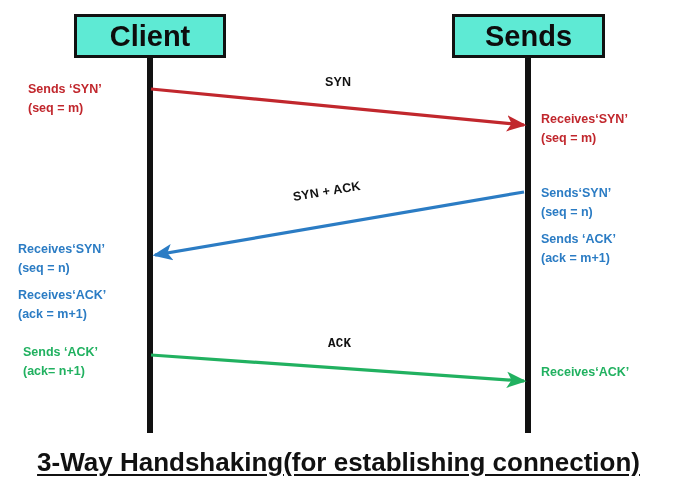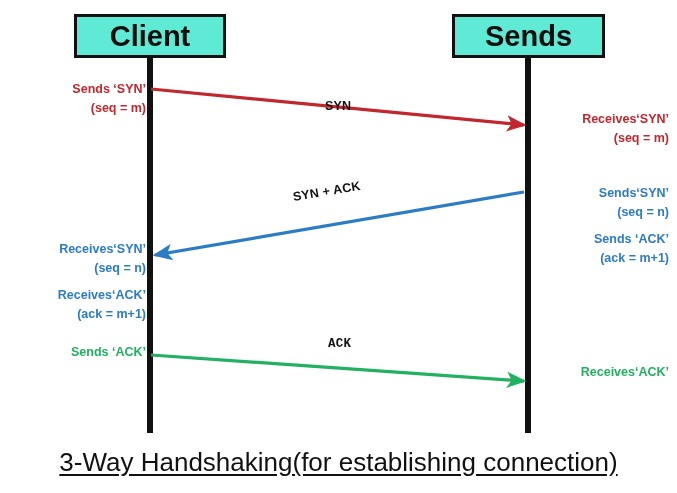--- a/index.html
+++ b/index.html
@@ -54,21 +54,21 @@
   }
 
   
   .ann {
     position: absolute;
     font-size: 12.5px;
     font-weight: bold;
     line-height: 1.48;
     white-space: nowrap;
   }
-  .ann.center { text-align: right; }
+  .ann.center { text-align: left; }
   .ann .l2 { display: block; }
 
   .c-red   { color: #c1272d; }
   .c-blue  { color: #2b7cc4; margin-top: 8px; }
   .c-green { color: #21b160; }
 
   
   .wire-label {
     position: absolute;
     font-size: 12.5px;
@@ -79,21 +79,21 @@
   }
 
   
   #caption {
     position: absolute;
     left: 0;
     top: 447px;
     width: 677px;
     text-align: center;
     font-size: 26px;
-    font-weight: normal;
+    font-weight: bold;
     color: #111111;
     text-decoration: underline;
     text-underline-offset: 3px;
     white-space: nowrap;
   }
 </style>
 </head>
 <body>
 
 <div id="canvas">
@@ -122,21 +122,21 @@
       </marker>
     </defs>
 
     <line x1="151" y1="89" x2="524" y2="125" stroke="#c1272d" stroke-width="3.2" marker-end="url(#head-red)"></line>
 
     <line x1="524" y1="192" x2="155" y2="255" stroke="#2b7cc4" stroke-width="3.2" marker-end="url(#head-blue)"></line>
 
     <line x1="151" y1="355" x2="524" y2="381" stroke="#21b160" stroke-width="3.2" marker-end="url(#head-green)"></line>
   </svg>
 
-  <div class="wire-label" style="left:325px; top:75px;margin-top:24px;">SYN</div>
+  <div class="wire-label" style="left:325px; top:75px;">SYN</div>
 
   <div class="wire-label" style="left:293px; top:190px; transform: rotate(-9.5deg); transform-origin: left center;">SYN + ACK</div>
 
   <div class="wire-label" style="left:328px; top:337px;font-family:Liberation Mono, monospace;">ACK</div>
 
   <div class="ann center c-red" style="left:28px; top:80px; width:118px;">
     <span class="l1">Sends ‘SYN’</span>
     <span class="l2">(seq = m)</span>
   </div>
 
@@ -160,20 +160,21 @@
     <span class="l2">(seq = n)</span>
   </div>
 
   <div class="ann center c-blue" style="left:18px; top:278px; width:128px;">
     <span class="l1">Receives‘ACK’</span>
     <span class="l2">(ack = m+1)</span>
   </div>
 
   <div class="ann center c-green" style="left:23px; top:343px; width:123px;">
     <span class="l1">Sends ‘ACK’</span>
+    <span class="l2">(ack= n+1)</span>
   </div>
 
   <div class="ann center c-green" style="left:541px; top:363px; width:128px;">
     <span class="l1">Receives‘ACK’</span>
   </div>
 
   <div id="caption">3-Way Handshaking(for establishing connection)</div>
 
 </div>
 

